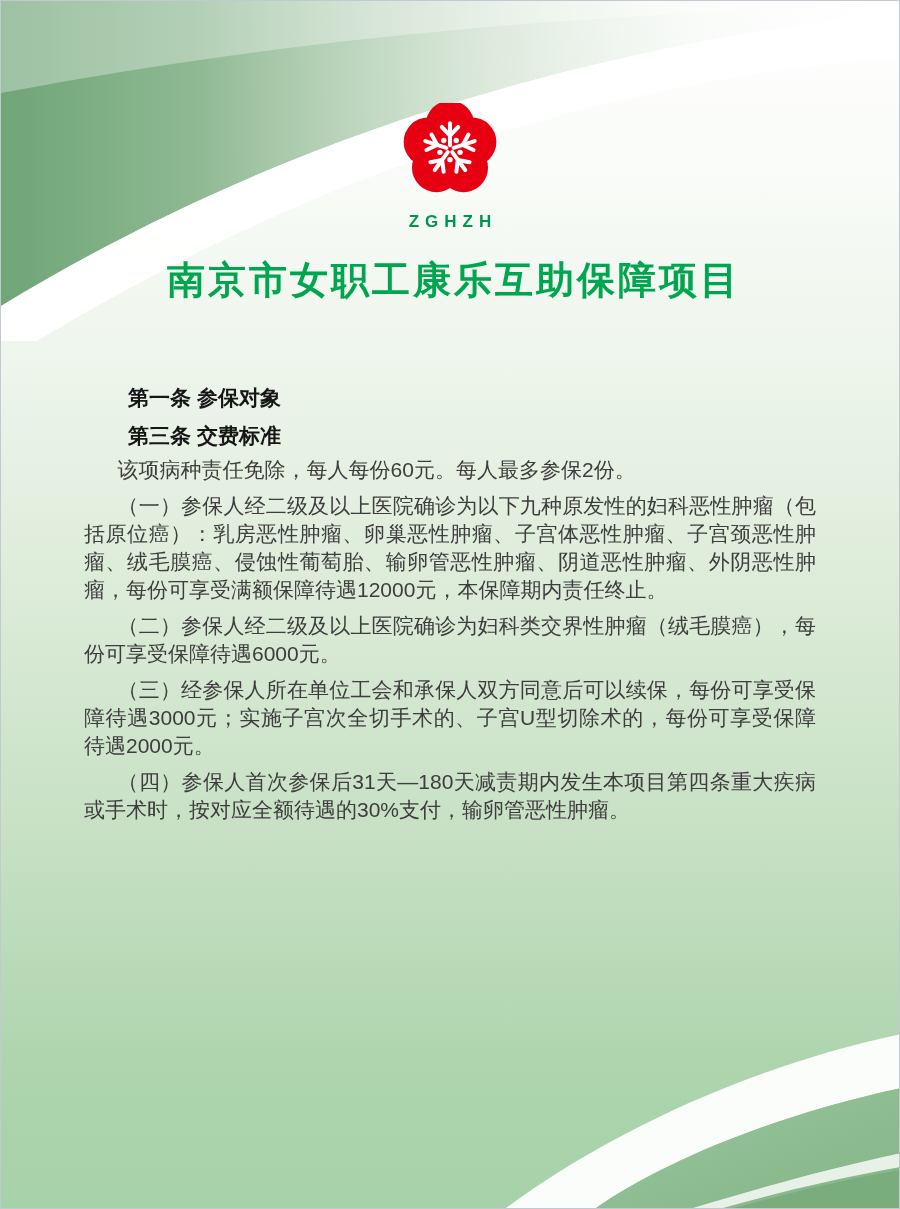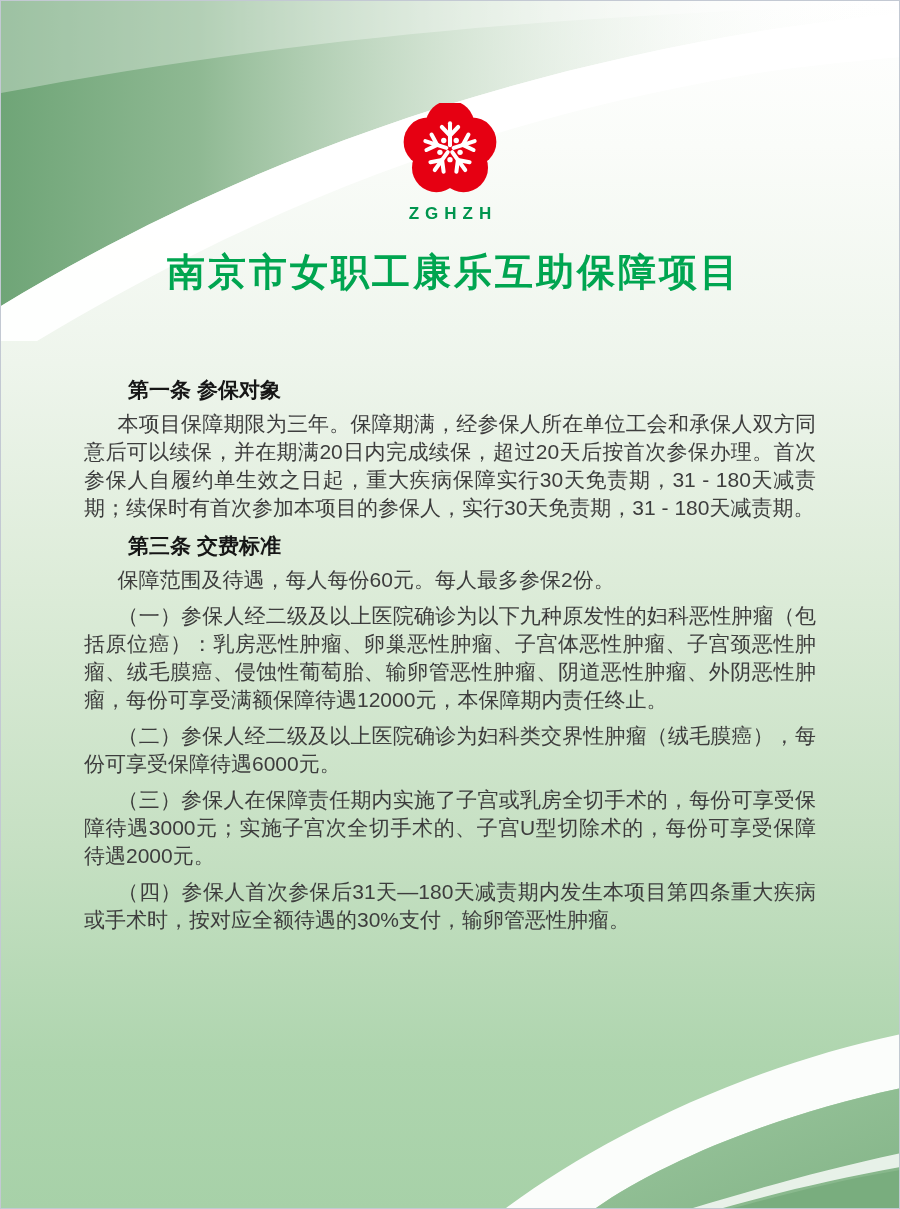--- a/index.html
+++ b/index.html
@@ -16,21 +16,21 @@
   .deco-top{top:0;height:340px;}
   .deco-bottom{bottom:0;height:260px;}
   .content{position:relative;z-index:2;}
   .logo-wrap{
     width:100%;
     padding-top:102px;
     text-align:center;
   }
   .flower{display:block;margin:0 auto;width:104px;height:96px;}
   .org-abbr{
-    margin-top:5px;
+    margin-top:13px;
     font-size:17px;
     font-weight:bold;
     letter-spacing:6px;
     text-indent:6px;
     color:#00954f;
   }
   .page-title{
     margin:26px 0 0 8px;
     text-align:center;
     font-size:38px;
@@ -152,30 +152,29 @@
 
     <h1 class="page-title">南京市女职工康乐互助保障项目</h1>
 
     <main class="doc-body">
 
       <section>
         <h2>第一条 参保对象</h2>
       </section>
 
       <section>
-        <p>本项目保障期限为三年。保障期满，经参保人所在单位工会和承保人双方同意后可以续保，并在期满20日内完成续保，超过20天后按首次参保办理。首次参保人自履约单生效之日起，重大疾病保障实行30天免责期，31 - 180天减责期；续保时有首次参加本项目的参保人，实行30天免责期，31 - 180天减责期。</p>
       </section>
 
       <section>
         <h2>第三条 交费标准</h2>
-        <p>保障范围及待遇，每人每份60元。每人最多参保2份。</p>
+        <p>该项病种责任免除，每人每份60元。每人最多参保2份。</p>
       </section>
 
       <section>
         <p>（一）参保人经二级及以上医院确诊为以下九种原发性的妇科恶性肿瘤（包括原位癌）：乳房恶性肿瘤、卵巢恶性肿瘤、子宫体恶性肿瘤、子宫颈恶性肿瘤、绒毛膜癌、侵蚀性葡萄胎、输卵管恶性肿瘤、阴道恶性肿瘤、外阴恶性肿瘤，每份可享受满额保障待遇12000元，本保障期内责任终止。</p>
         <p>（二）参保人经二级及以上医院确诊为妇科类交界性肿瘤（绒毛膜癌），每份可享受保障待遇6000元。</p>
-        <p>（三）参保人在保障责任期内实施了子宫或乳房全切手术的，每份可享受保障待遇3000元；实施子宫次全切手术的、子宫U型切除术的，每份可享受保障待遇2000元。</p>
+        <p>（三）经参保人所在单位工会和承保人双方同意后可以续保，每份可享受保障待遇3000元；实施子宫次全切手术的、子宫U型切除术的，每份可享受保障待遇2000元。</p>
         <p>（四）参保人首次参保后31天—180天减责期内发生本项目第四条重大疾病或手术时，按对应全额待遇的30%支付，输卵管恶性肿瘤。</p>
       </section>
 
     </main>
   </div>
 </div>
 
 </body></html>

